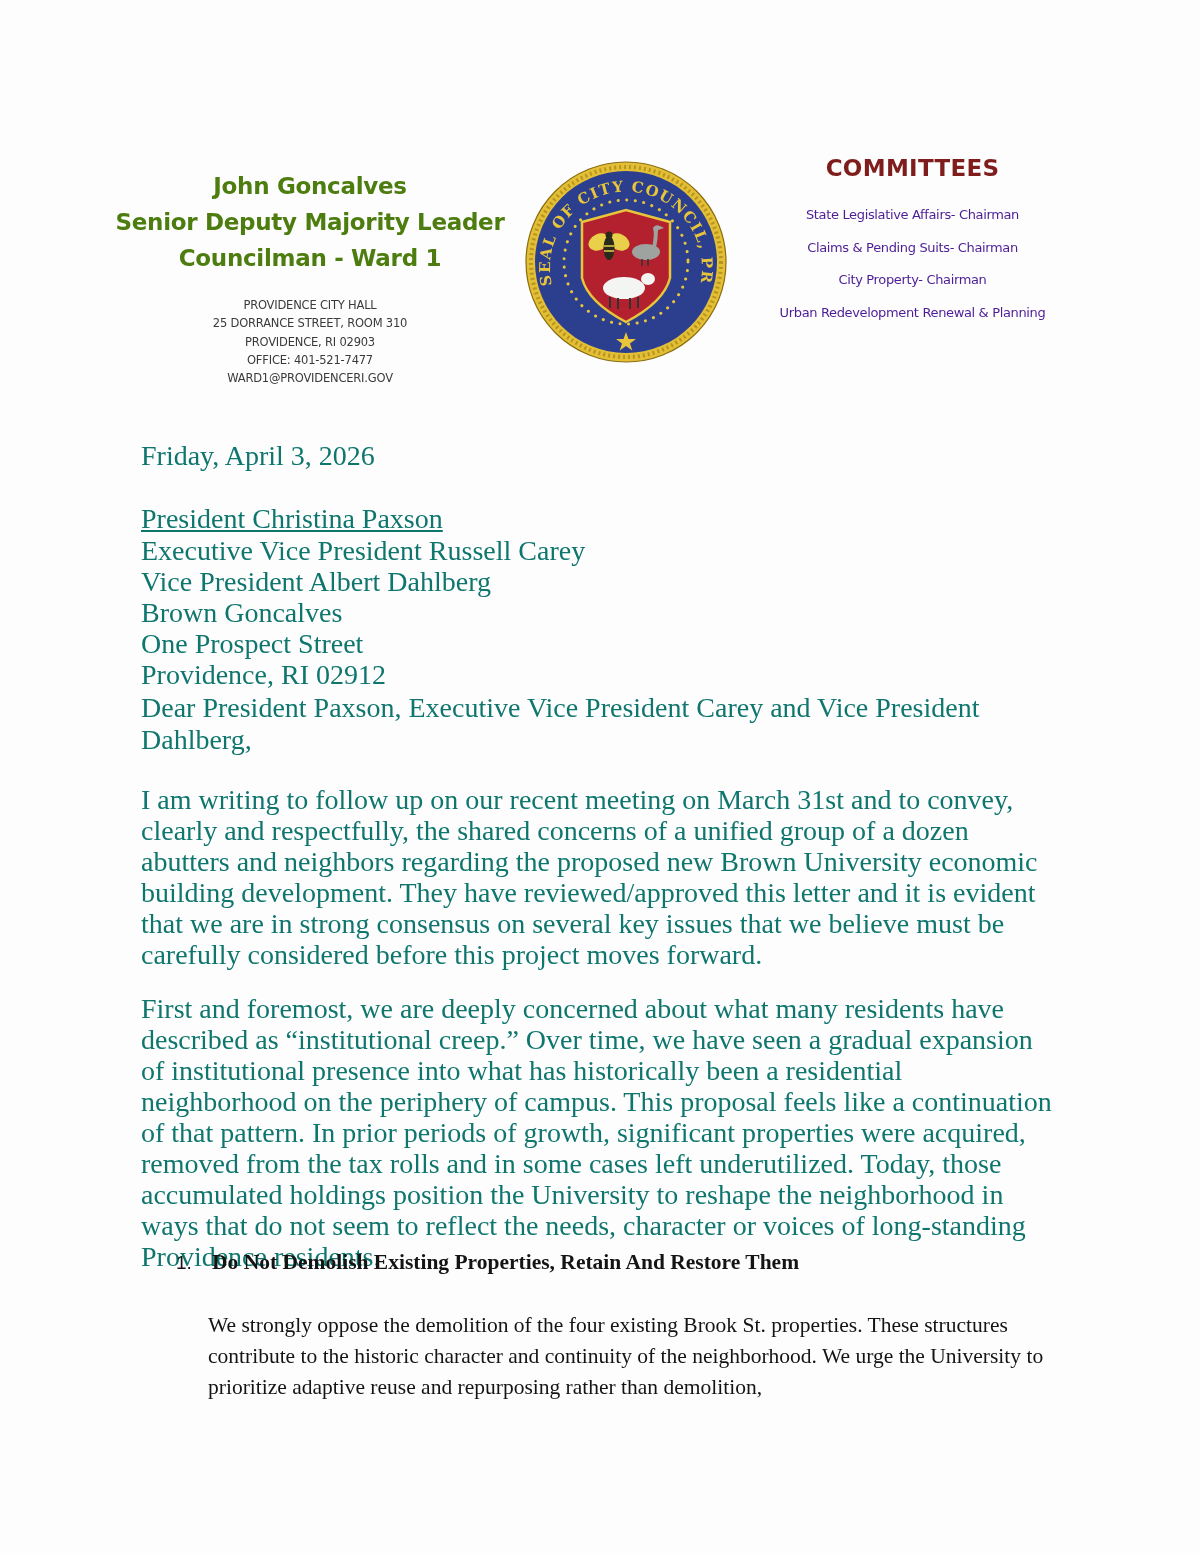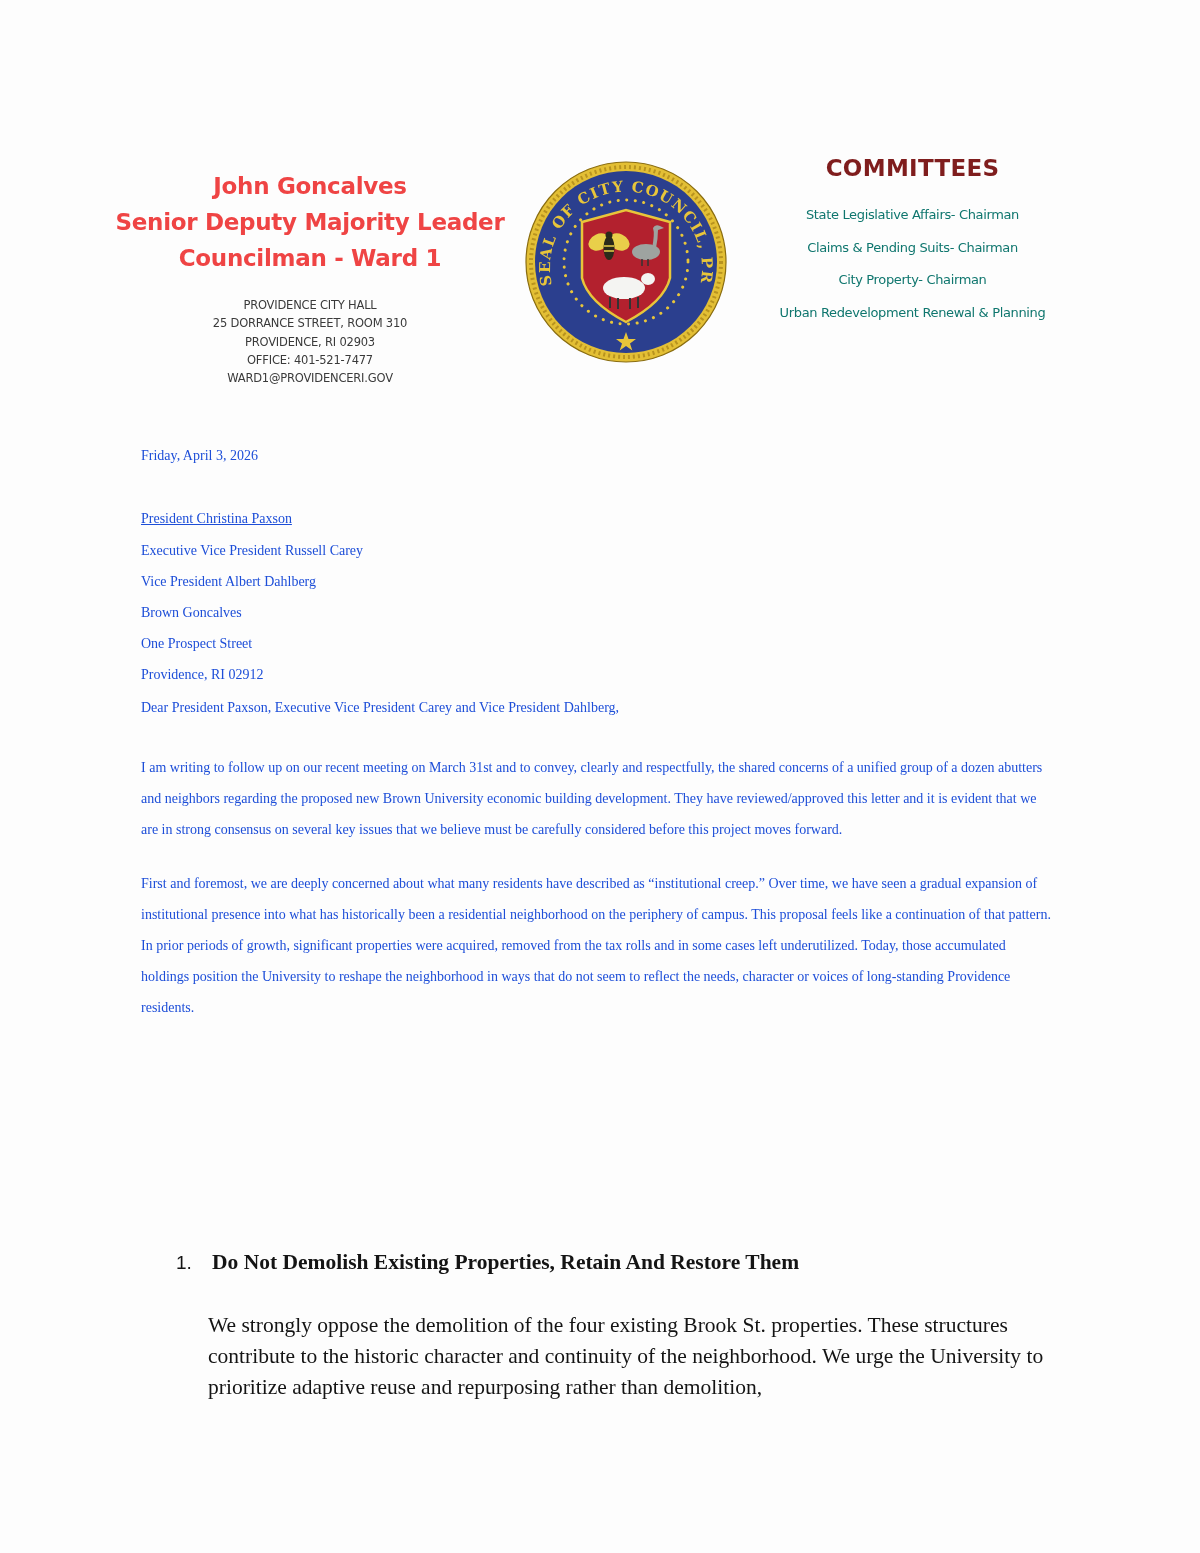--- a/index.html
+++ b/index.html
@@ -16,21 +16,21 @@
     left: 110px;
     top: 168px;
     width: 400px;
     text-align: center;
     font-family: "DejaVu Sans", sans-serif;
   }
   .lh-name {
     font-weight: bold;
     font-size: 23px;
     line-height: 36px;
-    color: #ef4444;
+    color: #4d7c0f;
     letter-spacing: -0.3px;
   }
   .lh-address {
     margin-top: 20px;
     font-size: 11.5px;
     line-height: 18.3px;
     color: #3a3a3a;
     letter-spacing: -0.2px;
   }
   .seal {
@@ -51,31 +51,31 @@
   .committees-title {
     font-weight: bold;
     font-size: 23px;
     letter-spacing: 0.3px;
     color: #7f1d1d;
     margin-bottom: 18px;
   }
   .committee-item {
     font-size: 13px;
     line-height: 32.5px;
-    color: #0f766e;
+    color: #4c1d95;
     letter-spacing: -0.35px;
   }
   .letter {
     position: absolute;
     left: 141px;
     top: 440px;
     width: 920px;
     font-family: "Liberation Serif", serif;
-    font-size: 14px;
-    color: #1d4ed8;
+    font-size: 28px;
+    color: #0f766e;
   }
   .date { line-height: 32px; margin-bottom: 30px; }
   .addr-line { line-height: 31px; }
   .addr-line.first { line-height: 33px; text-decoration: underline; }
   .salutation { line-height: 32px; margin-top: 2px; margin-bottom: 28px; }
   .para {
     line-height: 31px;
     margin: 0 0 23px 0;
     width: 915px;
   }

